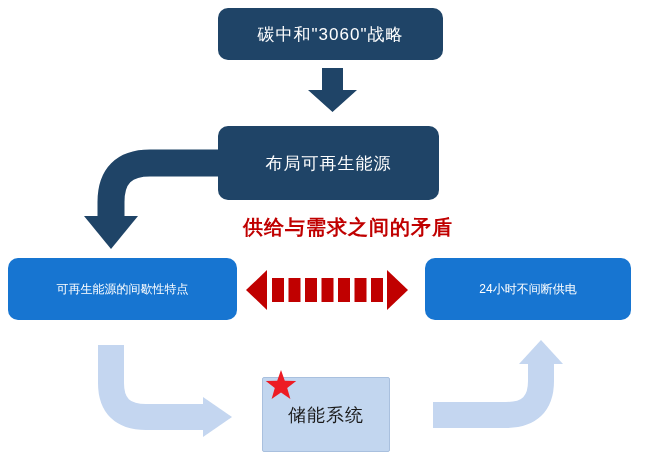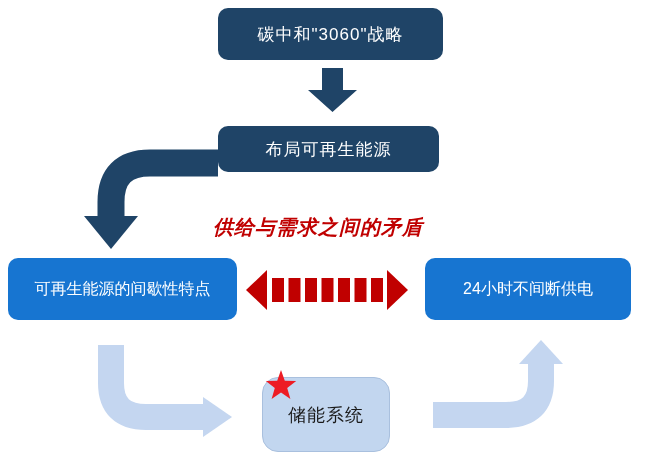--- a/index.html
+++ b/index.html
@@ -31,47 +31,46 @@
     background: #1f4467;
     border-radius: 10px;
     color: #ffffff;
     font-size: 17px;
     letter-spacing: 1px;
   }
   .blue-box {
     background: #1775d1;
     border-radius: 10px;
     color: #ffffff;
-    font-size: 16px;
+    font-size: 12px;
   }
   .light-box {
     background: #c2d6ef;
     border: 1px solid #a9c0de;
-    border-radius: 16px;
+    border-radius: 2px;
     color: #1a1a1a;
     font-size: 18px;
     letter-spacing: 1px;
   }
   .node-strategy      { left: 218px; top: 8px;   width: 225px; height: 52px; }
-  .node-layout        { left: 218px; top: 126px; width: 221px; height: 46px; }
+  .node-layout        { left: 218px; top: 126px; width: 221px; height: 74px; }
   .node-intermittent  { left: 8px;   top: 258px; width: 229px; height: 62px; }
   .node-uninterrupted { left: 425px; top: 258px; width: 206px; height: 62px; }
   .node-storage       { left: 262px; top: 377px; width: 128px; height: 75px; }
   .conflict-heading {
     position: absolute;
     z-index: 3;
     left: 213px; top: 215px;
     width: 240px;
-    text-align: left;
+    text-align: right;
     color: #c00000;
     font-size: 20px;
     font-weight: bold;
     line-height: 25px;
     letter-spacing: 1px;
-    font-style: italic;
   }
   .navy-fill { fill: #1f4467; }
   .navy-stroke { stroke: #1f4467; fill: none; }
   .pale-fill { fill: #c4d6f0; }
   .pale-stroke { stroke: #c4d6f0; fill: none; }
   .red-fill { fill: #c00000; }
 </style>
 </head>
 <body>
 

